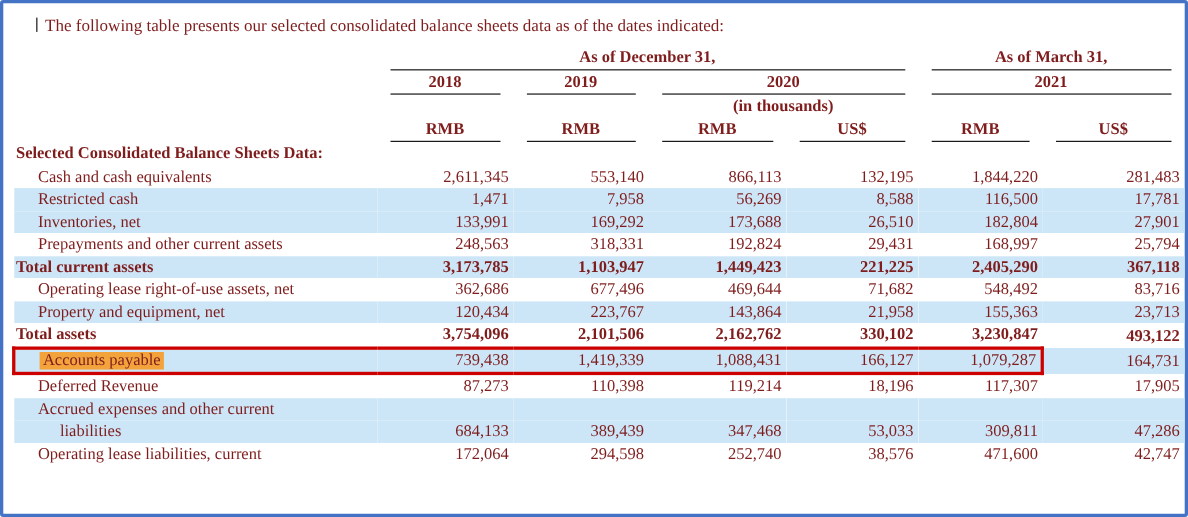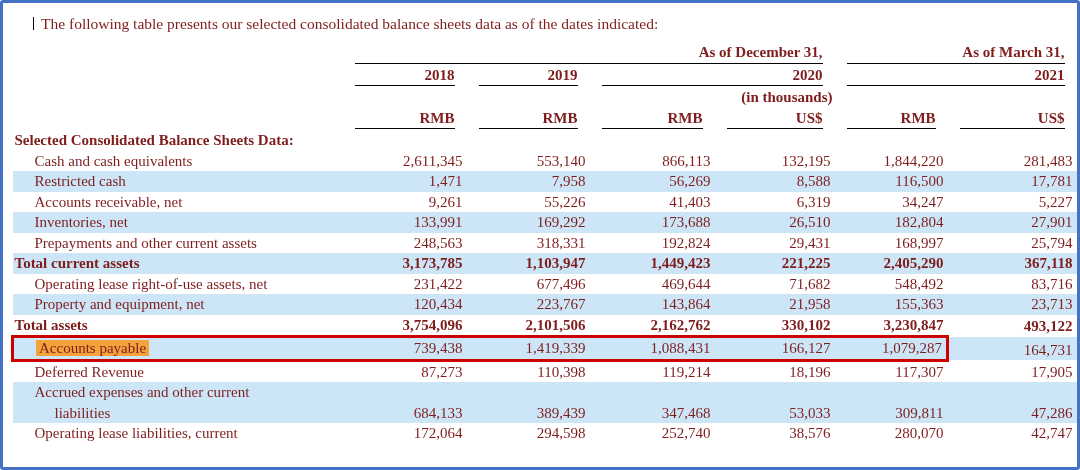--- a/index.html
+++ b/index.html
@@ -35,21 +35,21 @@
     margin-left: 8px;
     font-size: 15px;
   }
   td {
     padding: 1px 2px;
     line-height: 18.5px;
     vertical-align: bottom;
     white-space: nowrap;
     overflow: hidden;
   }
-  thead td { font-weight: bold; text-align: right; }
+  thead td { font-weight: bold; text-align: center; }
   .uline {
     border-bottom: 1.5px solid #000;
     margin: 0 10px;
     padding-bottom: 1px;
   }
   td.num { text-align: right; padding-right: 4px; }
   td.lbl { text-align: left; }
   tr.shaded td { background: var(--shade, #CCE6F7); }
   tr.bold td { font-weight: bold; }
   tr.boxed td { border-top: 3px solid var(--red, #CC0000); border-bottom: 3px solid var(--red, #CC0000); margin-top: 32px; }
@@ -150,29 +150,20 @@
         </tr>
         <tr class="shaded">
     <td class="lbl" style="padding-left: 22px;">Restricted cash</td>
   <td class="num">1,471</td>
           <td class="num">7,958</td>
           <td class="num">56,269</td>
           <td class="num">8,588</td>
           <td class="num">116,500</td>
           <td class="num">17,781</td>
         </tr>
-        <tr>
-    <td class="lbl" style="padding-left: 22px;">Accounts receivable, net</td>
-  <td class="num">9,261</td>
-          <td class="num">55,226</td>
-          <td class="num">41,403</td>
-          <td class="num">6,319</td>
-          <td class="num">34,247</td>
-          <td class="num">5,227</td>
-        </tr>
         <tr class="shaded">
     <td class="lbl" style="padding-left: 22px;">Inventories, net</td>
   <td class="num">133,991</td>
           <td class="num">169,292</td>
           <td class="num">173,688</td>
           <td class="num">26,510</td>
           <td class="num">182,804</td>
           <td class="num">27,901</td>
         </tr>
         <tr>
@@ -188,21 +179,21 @@
     <td class="lbl" style="padding-left: 2px;">Total current assets</td>
   <td class="num">3,173,785</td>
           <td class="num">1,103,947</td>
           <td class="num">1,449,423</td>
           <td class="num">221,225</td>
           <td class="num">2,405,290</td>
           <td class="num">367,118</td>
         </tr>
         <tr>
     <td class="lbl" style="padding-left: 22px;">Operating lease right-of-use assets, net</td>
-  <td class="num">231,422</td>
+  <td class="num">362,686</td>
           <td class="num">677,496</td>
           <td class="num">469,644</td>
           <td class="num">71,682</td>
           <td class="num">548,492</td>
           <td class="num">83,716</td>
         </tr>
         <tr class="shaded">
     <td class="lbl" style="padding-left: 22px;">Property and equipment, net</td>
   <td class="num">120,434</td>
           <td class="num">223,767</td>
@@ -255,18 +246,18 @@
           <td class="num">53,033</td>
           <td class="num">309,811</td>
           <td class="num">47,286</td>
         </tr>
         <tr>
     <td class="lbl" style="padding-left: 22px;">Operating lease liabilities, current</td>
   <td class="num">172,064</td>
           <td class="num">294,598</td>
           <td class="num">252,740</td>
           <td class="num">38,576</td>
-          <td class="num">280,070</td>
+          <td class="num">471,600</td>
           <td class="num">42,747</td>
         </tr>
       </tbody>
   </table>
 </div>
 
 </body></html>

